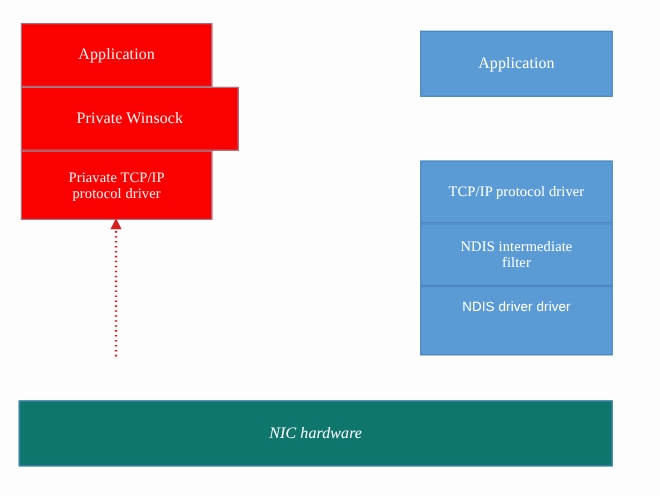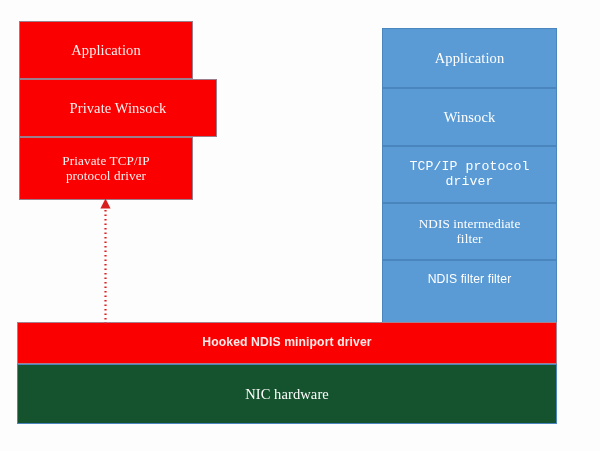--- a/index.html
+++ b/index.html
@@ -57,23 +57,24 @@
     color: #ffffff;
   }
 
   
   .bar-red {
     background: #fb0000;
     border: 1px solid #a8808d;
     color: #fde9e8;
   }
   .bar-blue {
-    background: #14532d;
+    background: #0f766e;
     border: 1px solid #4a86bd;
     color: #ffffff;
+    font-style: italic;
   }
 
   
   .serif   { font-family: "Liberation Serif", serif; }
   .sans    { font-family: "Liberation Sans", sans-serif; }
   .sans-b  { font-family: "Liberation Sans", sans-serif; font-weight: 600; }
 
   .fs-14 { font-size: 14.5px; }
   .fs-13 { font-size: 13.2px; }
   .fs-12 { font-size: 12.2px; }
@@ -106,40 +107,34 @@
 
   <div class="box red serif fs-13" style="left:19px; top:137px; width:174px; height:63px;font-family:Liberation Serif, serif;">
     <span class="box-label">Priavate TCP/IP
 protocol driver</span>
   </div>
 
   <div class="box blue serif fs-14" style="left:382px; top:28px; width:175px; height:60px;">
     <span class="box-label">Application</span>
   </div>
 
-  <div class="box blue serif fs-14" style="left:382px; top:88px; width:175px; height:58px;">
-    <span class="box-label">Winsock</span>
-  </div>
 
-  <div class="box blue serif fs-13" style="left:382px; top:146px; width:175px; height:57px;font-family:Liberation Mono, monospace;">
+  <div class="box blue serif fs-13" style="left:382px; top:146px; width:175px; height:57px;">
     <span class="box-label">TCP/IP protocol driver</span>
   </div>
 
   <div class="box blue serif fs-13" style="left:382px; top:203px; width:175px; height:57px;">
     <span class="box-label">NDIS intermediate
 filter</span>
   </div>
 
   <div class="box blue sans fs-12 align-top-pad" style="left:382px; top:260px; width:175px; height:63px;">
-    <span class="box-label">NDIS filter filter</span>
+    <span class="box-label">NDIS driver driver</span>
   </div>
 
-  <div class="box bar-red sans-b fs-12" style="left:17px; top:322px; width:540px; height:42px;">
-    <span class="box-label">Hooked NDIS miniport driver</span>
-  </div>
 
   <div class="box bar-blue serif fs-14" style="left:17px; top:364px; width:540px; height:60px;">
     <span class="box-label">NIC hardware</span>
   </div>
 
   <svg id="hook-arrow" viewBox="0 0 13 128">
 
     <line x1="6.5" y1="126" x2="6.5" y2="9" stroke="#e02020" stroke-width="2.2" stroke-dasharray="1.4 3.1" stroke-linecap="butt"></line>
 
     <polygon points="6.5,0.5 11.6,10.5 1.4,10.5" fill="#d81f1f"></polygon>

